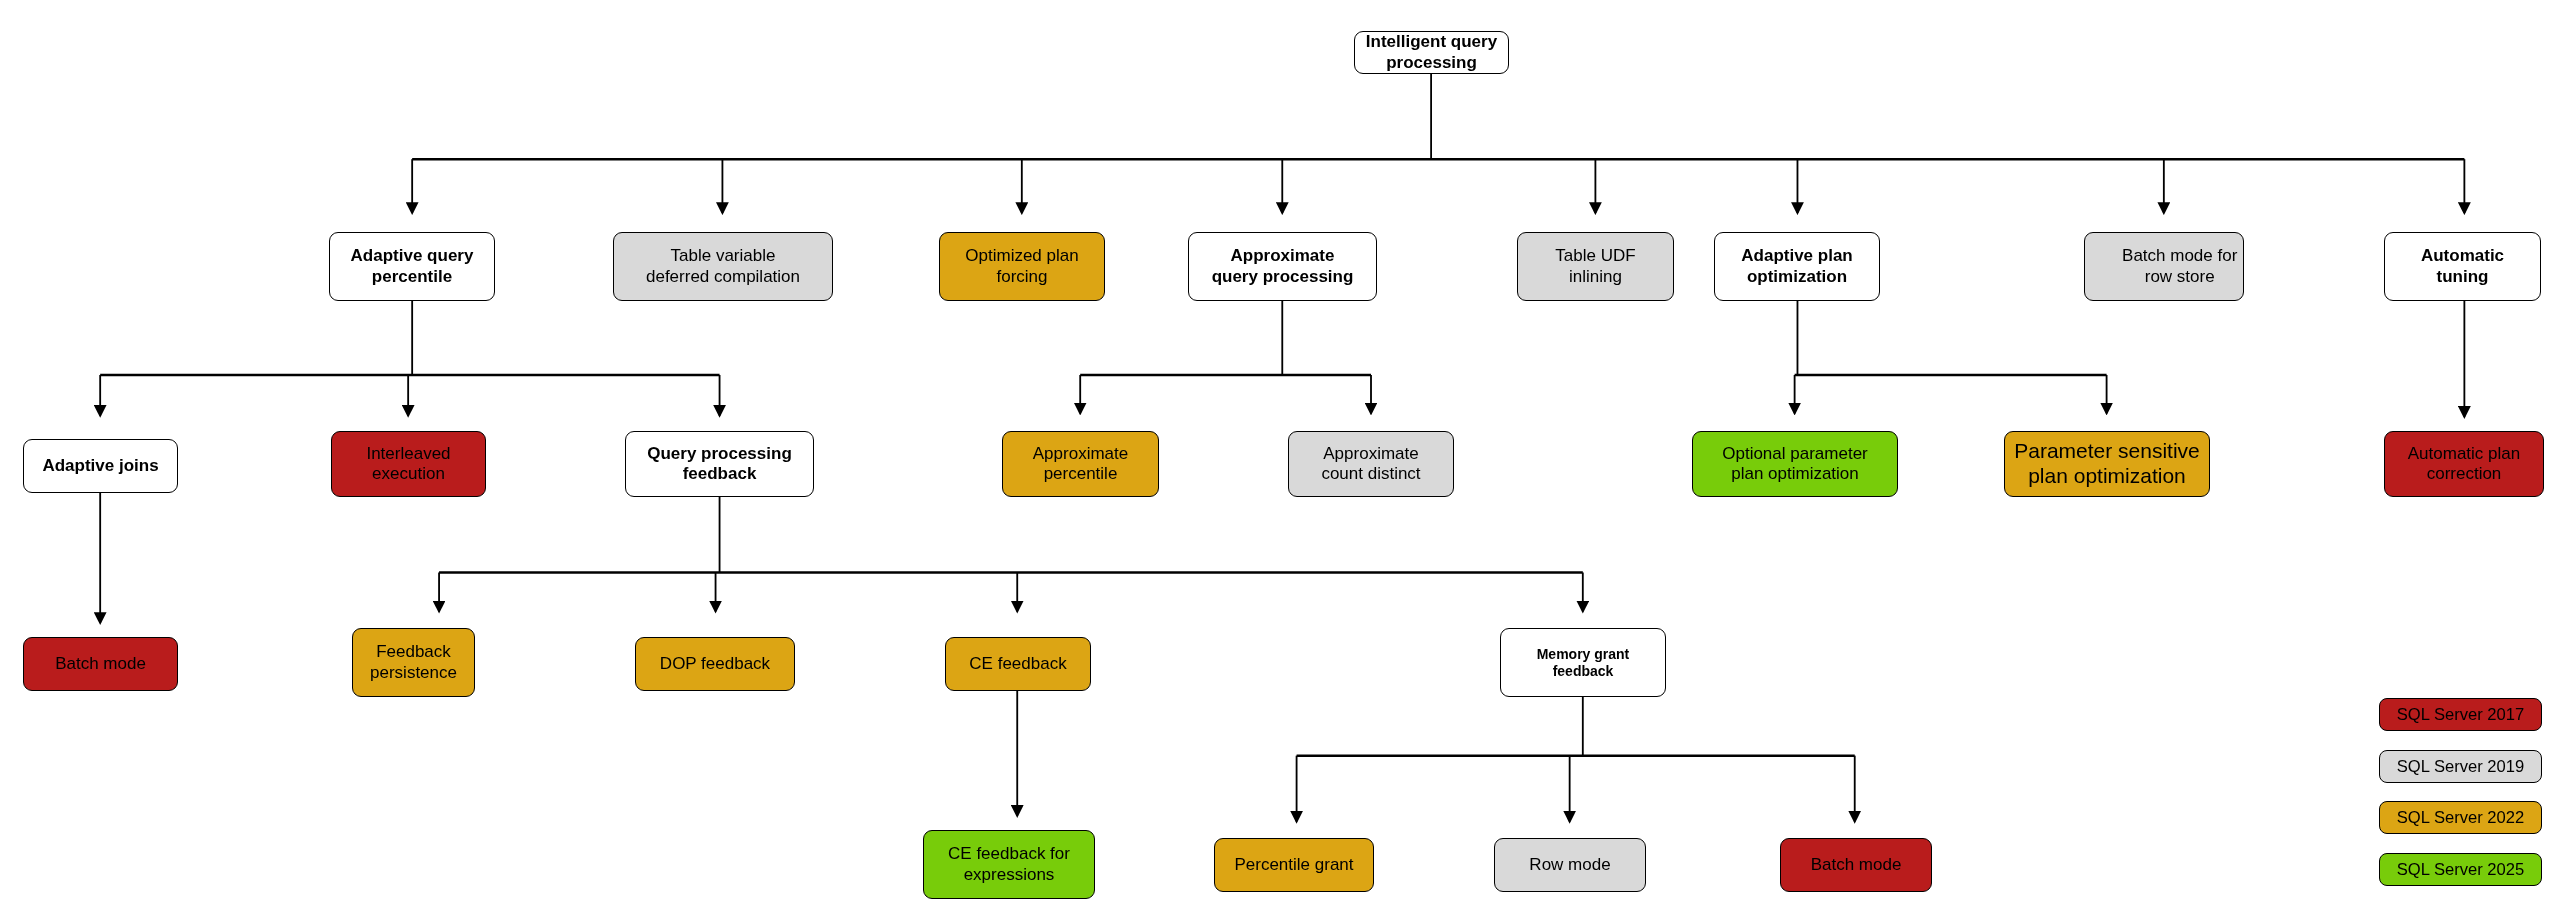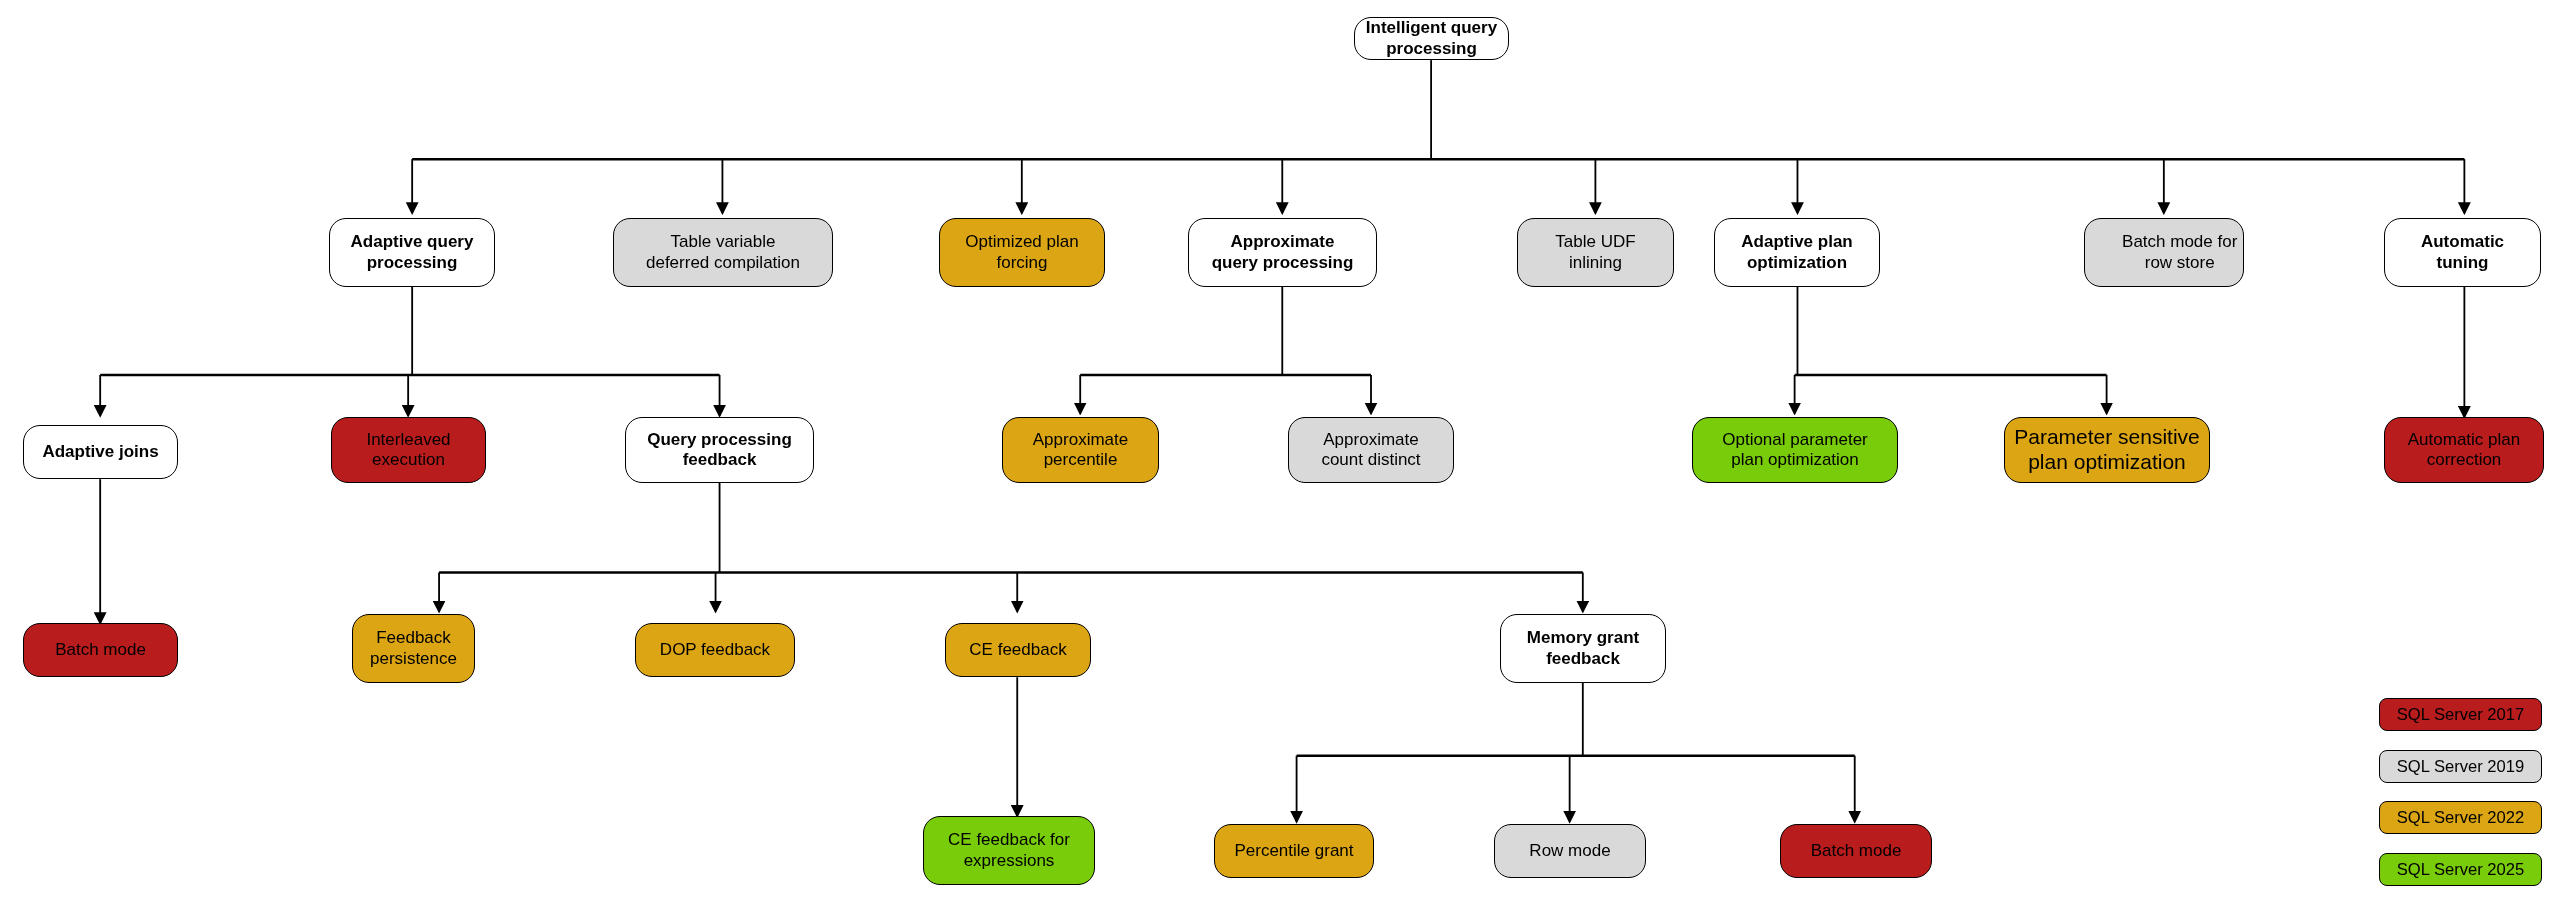--- a/index.html
+++ b/index.html
@@ -1,24 +1,24 @@
 <!DOCTYPE html>
 <html style="font-size:9.2px"><head>
 <meta charset="utf-8">
 <style>
   html,body{margin:0;padding:0;background:#ffffff;}
   body{width:2576px;height:916px;overflow:hidden;
        font-family:"Liberation Sans","DejaVu Sans",sans-serif;}
   #stage{position:relative;width:2576px;height:916px;background:#fff;}
   svg#wires{position:absolute;left:0;top:0;width:2576px;height:916px;}
   .node{position:absolute;box-sizing:border-box;
-        border:1.7px solid #000;border-radius:17px;
+        border:1.7px solid #000;border-radius:9px;
         display:flex;align-items:center;justify-content:center;
         text-align:center;line-height:1.18;color:#000;
-        padding:2.3px 4.6px;}
+        padding:2.3px 4.6px;margin-top:14px;}
   .node .lbl{display:block;white-space:pre-line;}
   .fill-white{background:#ffffff;}
   .fill-grey{background:#d9d9d9;}
   .fill-orange{background:#dca514;}
   .fill-blue{background:#b91c1c;}
   .fill-green{background:#78cc0a;}
   .w-bold{font-weight:bold;}
   .w-norm{font-weight:normal;}
   .legend{position:absolute;box-sizing:border-box;border:1.7px solid #000;
           border-radius:8px;display:flex;align-items:center;
@@ -74,21 +74,21 @@
         <path d="M 3240 1320 L 3240 1435" marker-end="url(#arrow)"></path>
       </g>
   </svg>
   <div id="node-layer">
       <div class="node fill-white" style="left: 1354px; top: 17px; width: 155px; height: 43px; font-size: 17px;">
         <span class="lbl w-bold">Intelligent query
 processing</span>
       </div>
       <div class="node fill-white" style="left: 329px; top: 218px; width: 166px; height: 69px; font-size: 17px;">
         <span class="lbl w-bold">Adaptive query
-processing</span>
+percentile</span>
       </div>
       <div class="node fill-grey" style="left: 613px; top: 218px; width: 220px; height: 69px; font-size: 17px;">
         <span class="lbl w-norm">Table variable
 deferred compilation</span>
       </div>
       <div class="node fill-orange" style="left: 939px; top: 218px; width: 166px; height: 69px; font-size: 17px;">
         <span class="lbl w-norm">Optimized plan
 forcing</span>
       </div>
       <div class="node fill-white" style="left: 1188px; top: 218px; width: 189px; height: 69px; font-size: 17px;">
@@ -148,21 +148,21 @@
       <div class="node fill-orange" style="left: 352px; top: 614px; width: 123px; height: 69px; font-size: 17px;">
         <span class="lbl w-norm">Feedback
 persistence</span>
       </div>
       <div class="node fill-orange" style="left: 635px; top: 623px; width: 160px; height: 54px; font-size: 17px;">
         <span class="lbl w-norm">DOP feedback</span>
       </div>
       <div class="node fill-orange" style="left: 945px; top: 623px; width: 146px; height: 54px; font-size: 17px;">
         <span class="lbl w-norm">CE feedback</span>
       </div>
-      <div class="node fill-white" style="left: 1500px; top: 614px; width: 166px; height: 69px; font-size: 17px;">
+      <div class="node fill-white" style="left: 1500px; top: 614px; width: 166px; height: 69px; font-size: 14px;">
         <span class="lbl w-bold">Memory grant
 feedback</span>
       </div>
       <div class="node fill-green" style="left: 923px; top: 816px; width: 172px; height: 69px; font-size: 17px;">
         <span class="lbl w-norm">CE feedback for
 expressions</span>
       </div>
       <div class="node fill-orange" style="left: 1214px; top: 824px; width: 160px; height: 54px; font-size: 17px;">
         <span class="lbl w-norm">Percentile grant</span>
       </div>

